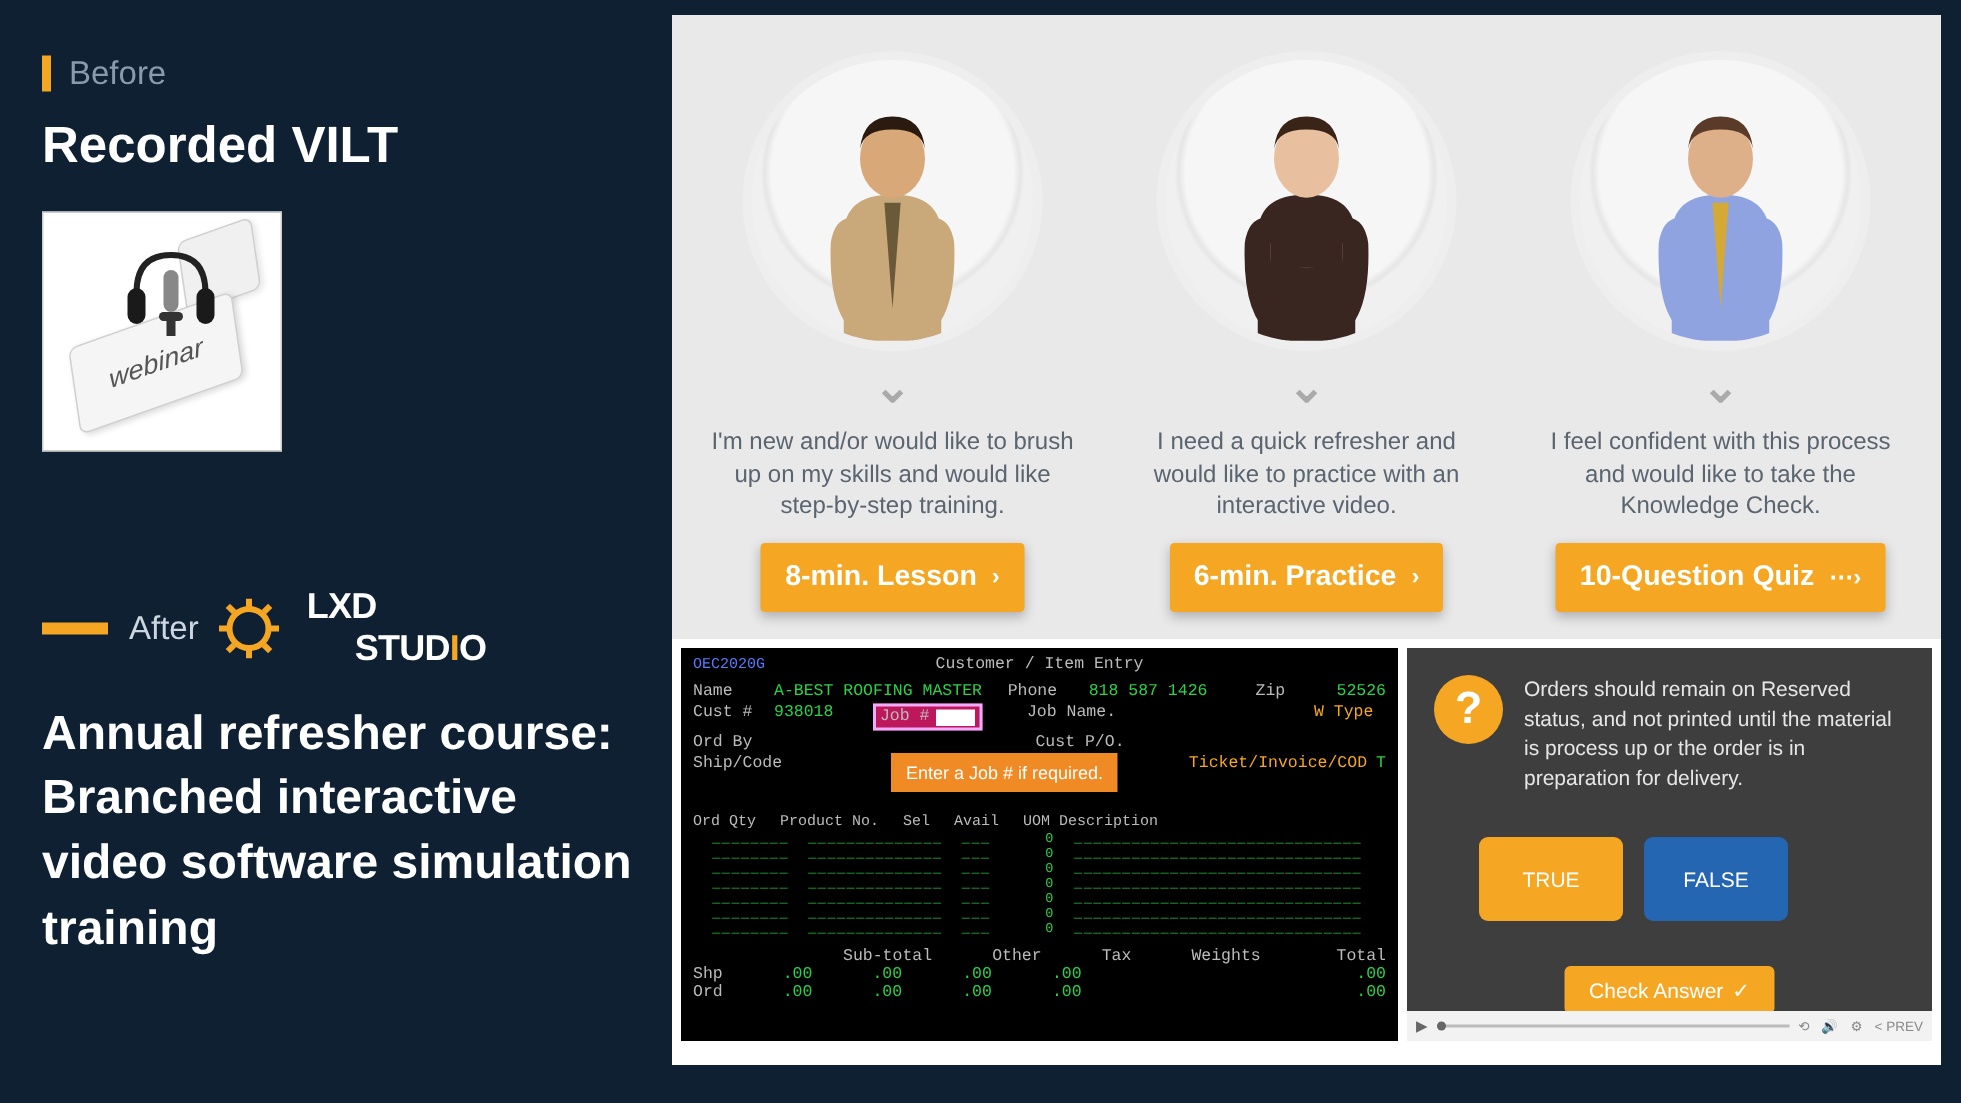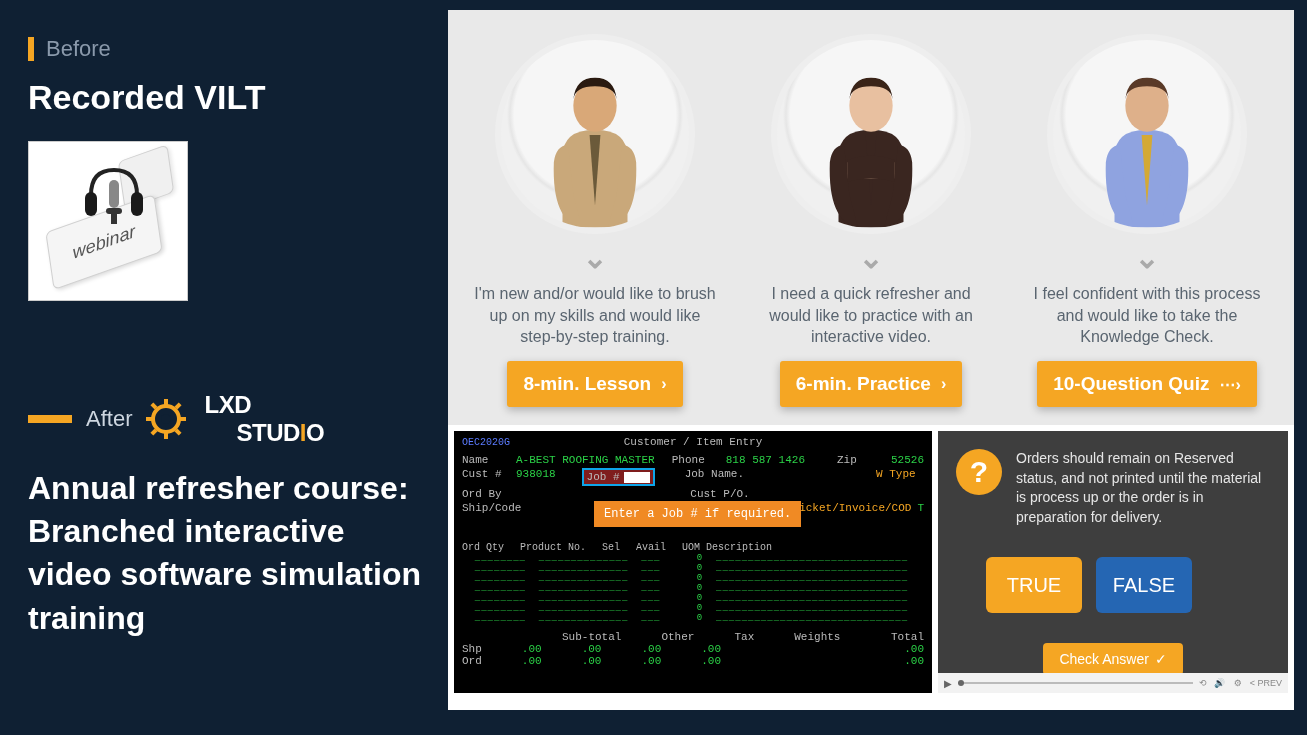--- a/index.html
+++ b/index.html
@@ -89,42 +89,42 @@
   .bottom-row { display: flex; gap: 6px; padding: 6px; }
   .terminal {
     flex: 1; background: #000; color: #2bd247; font-family: 'Courier New', monospace;
     font-size: 11px; padding: 6px 8px; position: relative; height: 262px; overflow: hidden;
   }
   .term-header { color: #5b7bff; font-size: 10px; }
   .term-title { color: #bbb; text-align: center; margin-top: -12px; margin-bottom: 6px; font-size: 11px;}
   .term-line { display: flex; gap: 6px; margin: 2px 0; }
   .tlabel { color: #bbb; min-width: 48px; }
   .tval { color: #2bd247; }
-  .job-box { border: 2px solid #0ea5e9; background: #7f1d1d; padding: 1px 3px; color:#bbb; display:inline-flex; align-items:center; gap:4px;}
+  .job-box { border: 2px solid #f0abfc; background: #be185d; padding: 1px 3px; color:#bbb; display:inline-flex; align-items:center; gap:4px;}
   .job-input { background:#fff; width: 26px; height: 11px; display:inline-block;}
   .tooltip {
     position: absolute; left: 140px; top: 70px; background: #f08a24; color: #fff;
-    padding: 6px 10px; font-size: 12px; font-family: Liberation Mono, monospace;
+    padding: 6px 10px; font-size: 12px; font-family: Liberation Sans, sans-serif;
   }
   .term-cols { color: #bbb; display: flex; gap: 16px; margin-top: 28px; font-size: 10px;}
   .term-grid-line { color: #2bd247; letter-spacing: 1px; font-size: 9px; white-space: pre; }
   .tf-row { display:flex; gap: 40px; color:#bbb;}
   .tf-row span.g { color:#2bd247;}
 
   .quiz-panel {
     width: 350px; background: #3e3e3e; padding: 18px 18px 14px; position: relative; height: 262px;
   }
   .quiz-content { display: flex; gap: 14px; }
   .q-circle {
     width: 46px; height: 46px; min-width:46px; border-radius: 50%; background: #f5a623;
     color: #fff; font-size: 30px; font-weight: 700; display: flex; align-items: center; justify-content: center;
   }
   .q-text { color: #e6e6e6; font-size: 14px; line-height: 1.4; }
   .q-buttons { display: flex; gap: 14px; margin-top: 30px; padding-left: 30px;}
-  .q-btn { width: 96px; height: 56px; border: none; border-radius: 6px; color: #fff; font-size: 20px; cursor: pointer; }
+  .q-btn { width: 96px; height: 56px; border: none; border-radius: 6px; color: #fff; font-size: 14px; cursor: pointer; }
   .q-true { background: #f5a623; }
   .q-false { background: #2566b3;}
   .check-answer {
     background: #f5a623; color:#fff; border:none; border-radius:4px;
     padding: 8px 16px; font-size: 14px; margin: 30px auto 0; display:flex; align-items:center; gap:6px;
     cursor: pointer;
   }
   .player-bar {
     position:absolute; bottom:0; left:0; right:0; height:20px; background:#f2f2f2;
     display:flex; align-items:center; padding: 0 6px; gap:6px; font-size:9px; color:#888;

